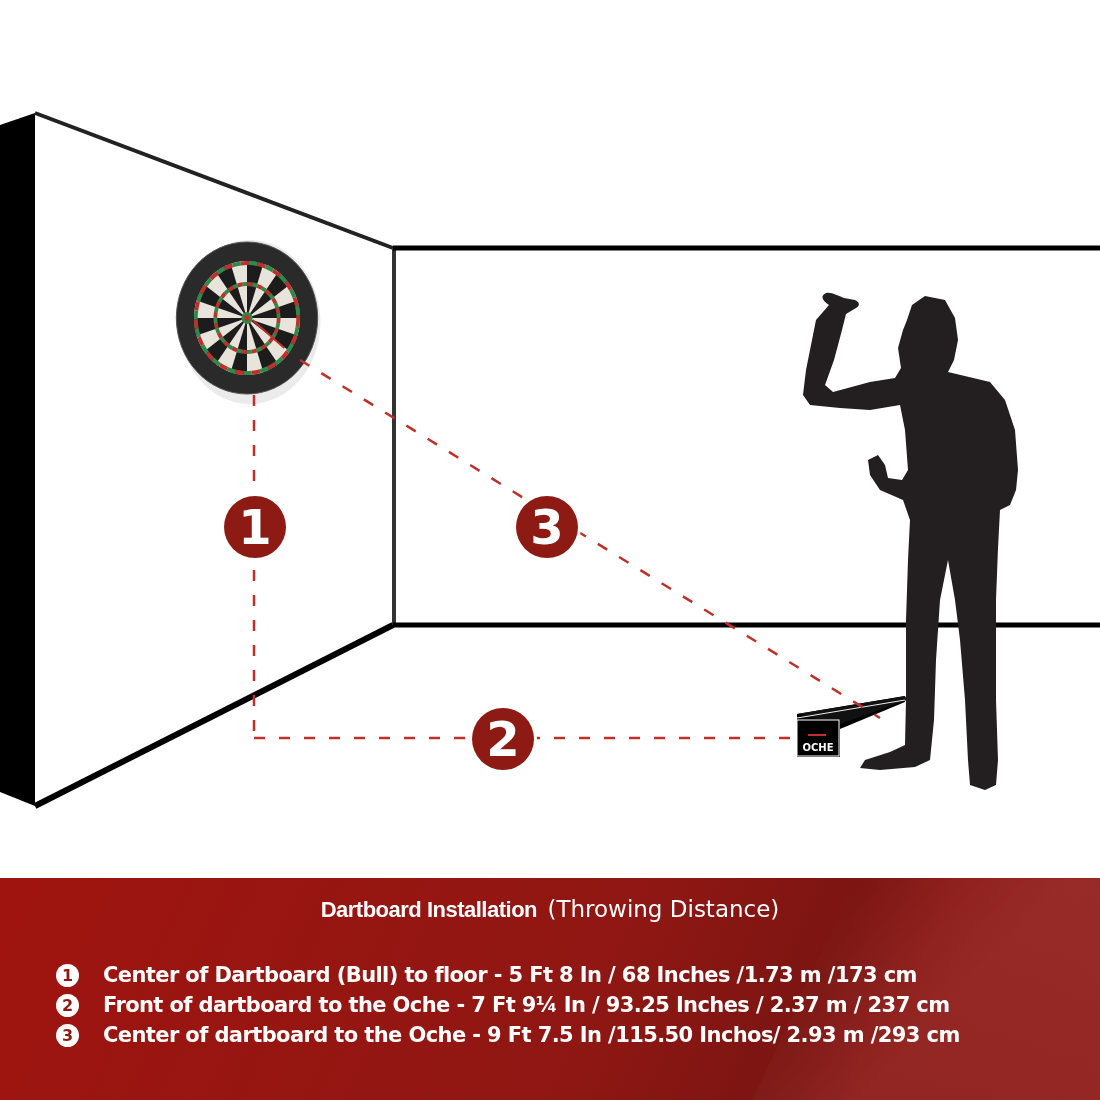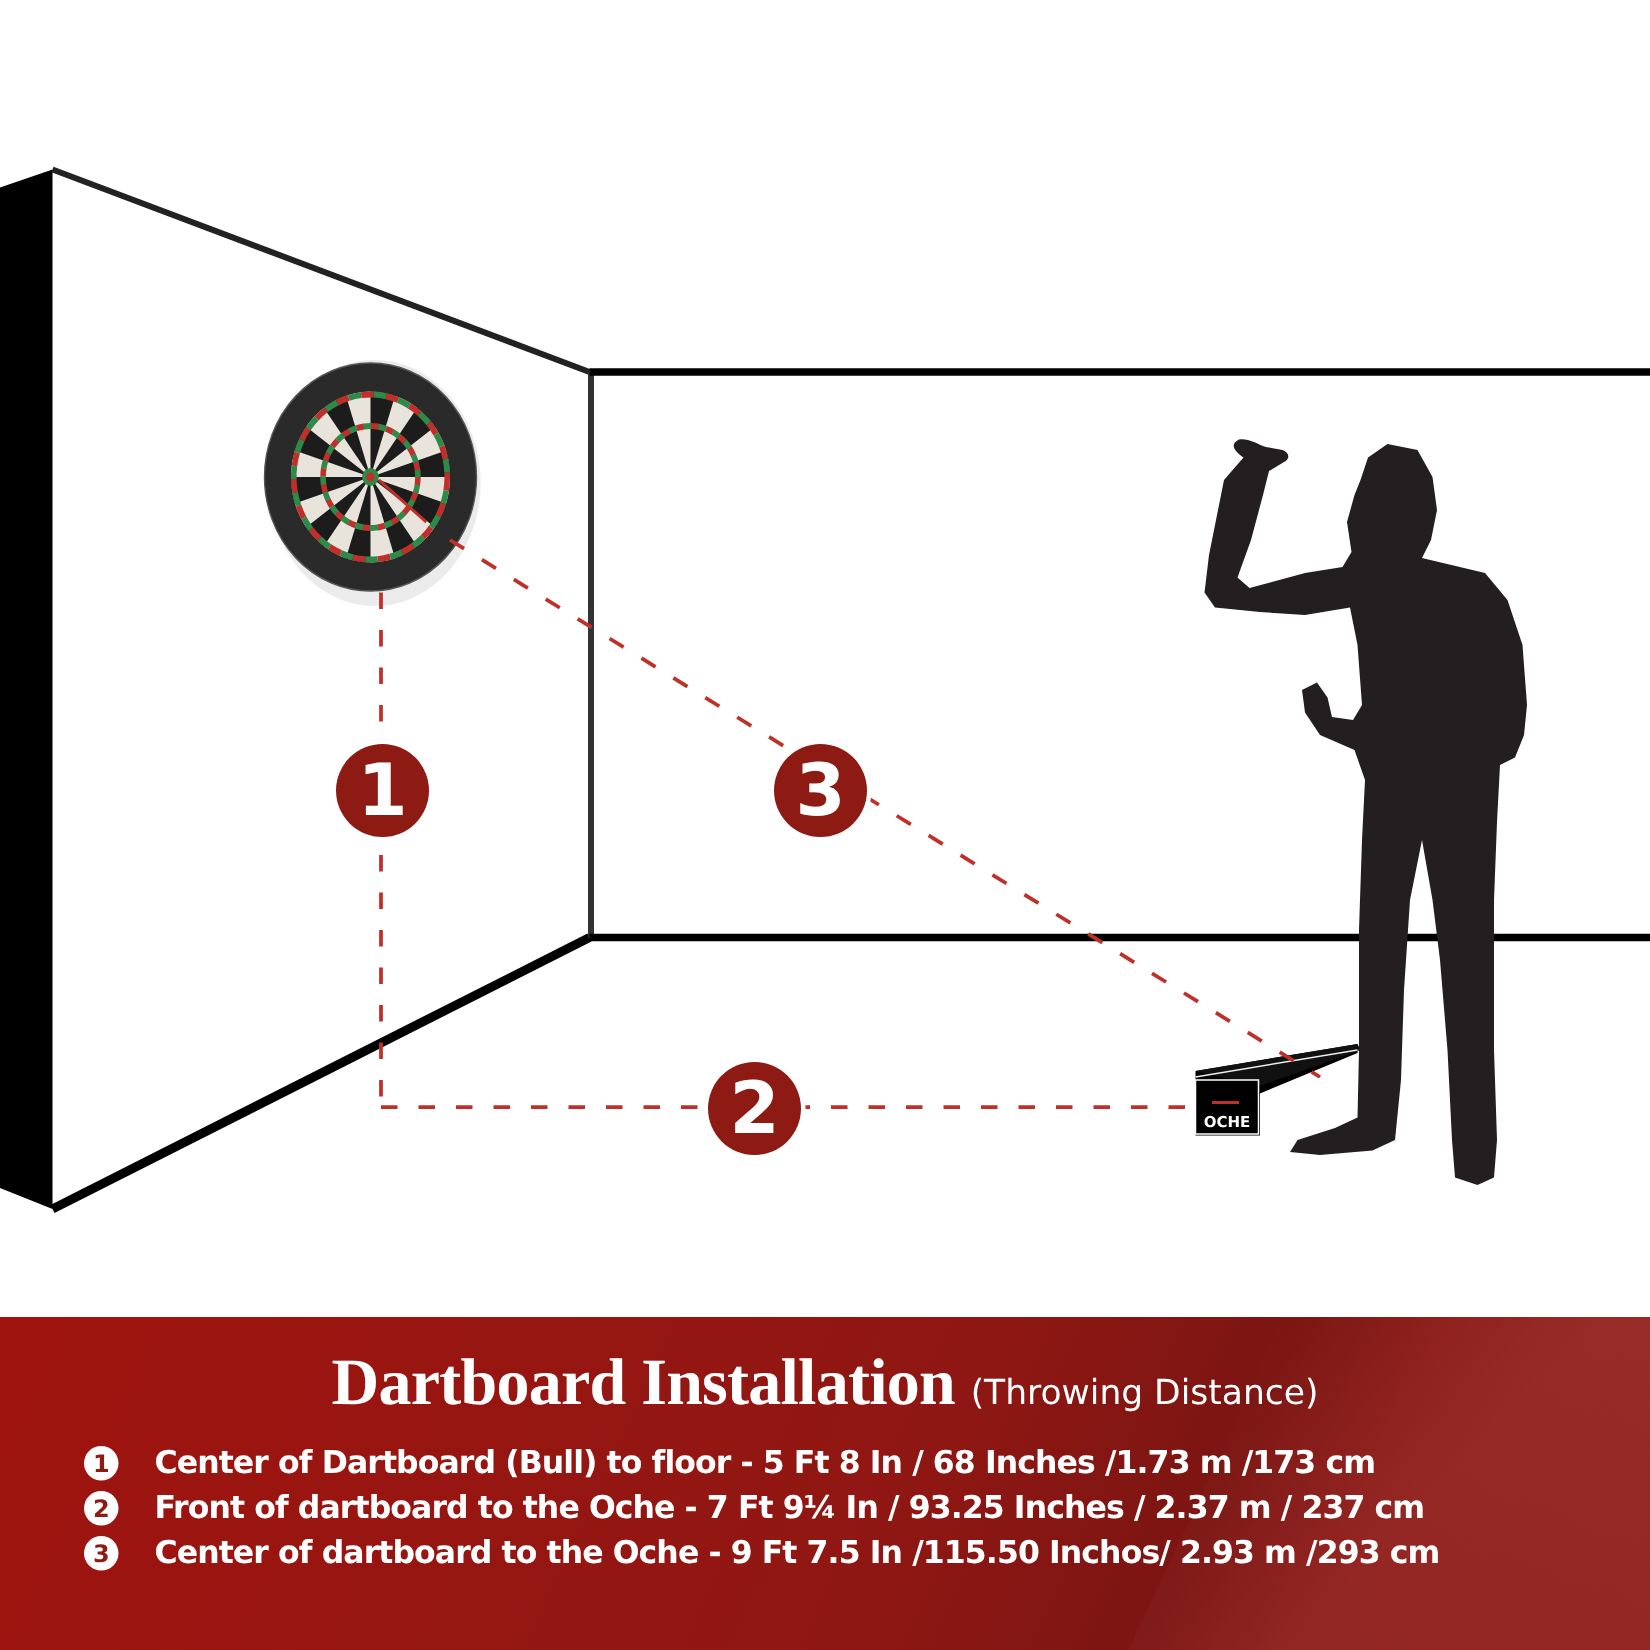--- a/index.html
+++ b/index.html
@@ -30,21 +30,21 @@
     #panel::after {
       content: ""; position: absolute; right: -120px; top: -40px; width: 420px; height: 320px;
       background: linear-gradient(115deg, rgba(255,255,255,0) 0%, rgba(255,255,255,0.05) 40%, rgba(0,0,0,0.08) 100%);
       transform: skewX(-25deg);
     }
     #panel-title {
       position: absolute; left: 0; width: 1100px; top: 18px;
       text-align: center; color: #ffffff; white-space: nowrap;
     }
     #title-main {
-      font-family: Liberation Serif, serif; font-weight: bold; font-size: 44px;
+      font-family: Liberation Sans, sans-serif; font-weight: bold; font-size: 22px;
       letter-spacing: -0.5px;
     }
     #title-sub {
       font-family: "DejaVu Sans", sans-serif; font-size: 23px; font-weight: normal;
       margin-left: 6px;
     }
     #specs { position: absolute; left: 56px; top: 82px; width: 1020px; }
     .spec-row {
       display: flex; align-items: center; height: 30px; color: #ffffff;
       font-family: "DejaVu Sans", sans-serif; font-weight: bold; font-size: 21px;

